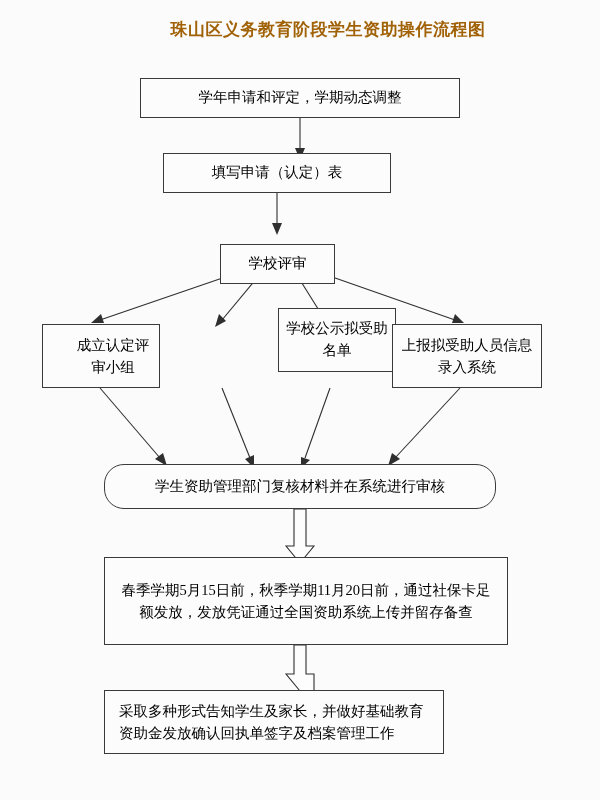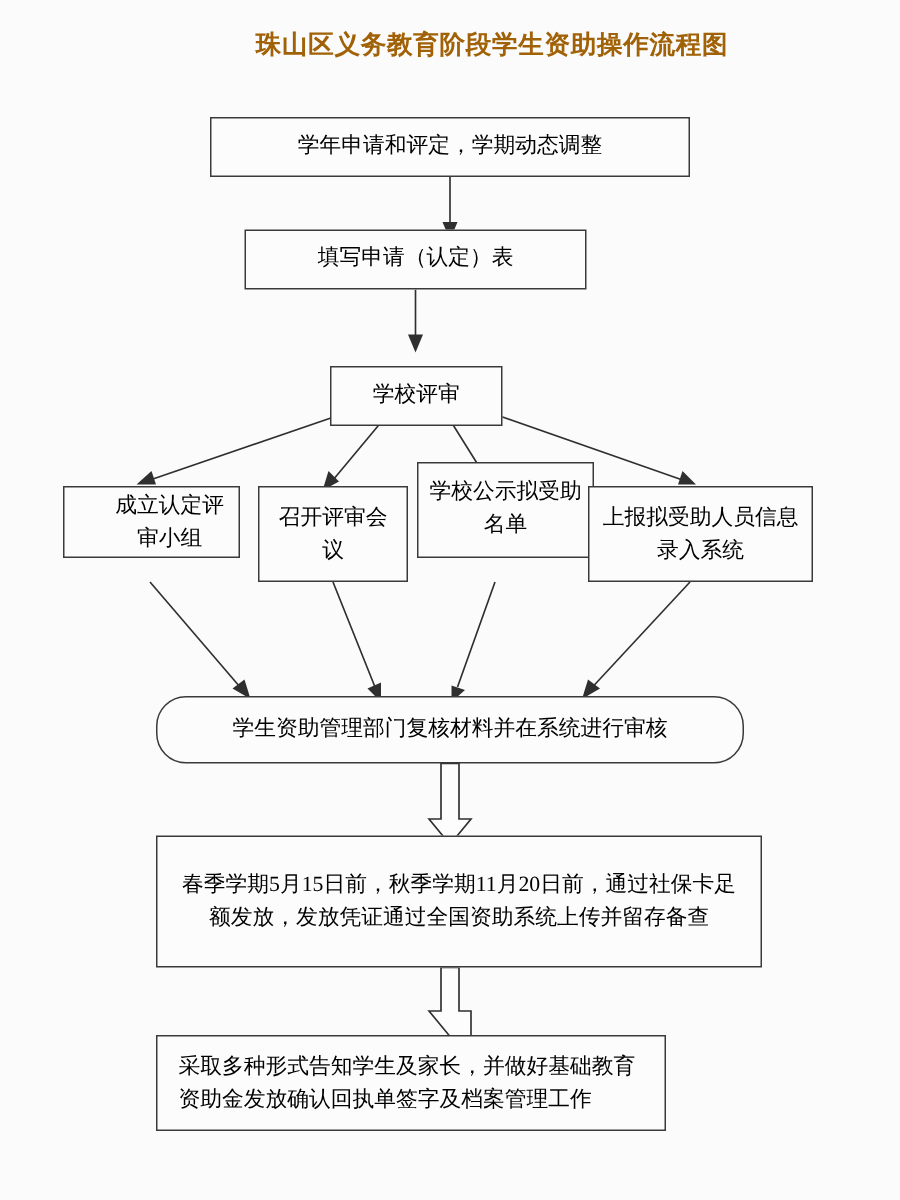--- a/index.html
+++ b/index.html
@@ -122,27 +122,24 @@
   </div>
 
   <div class="node" style="left:140px; top:78px; width:320px; height:40px;">
     <span>学年申请和评定，学期动态调整</span>
   </div>
 
   <div class="node" style="left:220px; top:232px; width:115px; height:40px;margin-top:12px;">
     <span>学校评审</span>
   </div>
 
-  <div class="node multiline" style="left:42px; top:324px; width:118px; height:48px;padding-left:30px;">
+  <div class="node multiline" style="left:42px; top:324px; width:118px; height:64px;padding-left:30px;">
     <span>成立认定评审小组</span>
   </div>
 
-  <div class="node multiline" style="left:172px; top:324px; width:100px; height:64px;">
-    <span>召开评审会议</span>
-  </div>
 
   <div class="node multiline" style="left:278px; top:308px; width:118px; height:64px;font-family:Liberation Mono, monospace;">
     <span>学校公示拟受助名单</span>
   </div>
 
   <div class="node multiline" style="left:392px; top:324px; width:150px; height:64px;">
     <span>上报拟受助人员信息录入系统</span>
   </div>
 
   <div class="node" style="left:104px; top:464px; width:392px; height:45px;border-radius:20px;">

